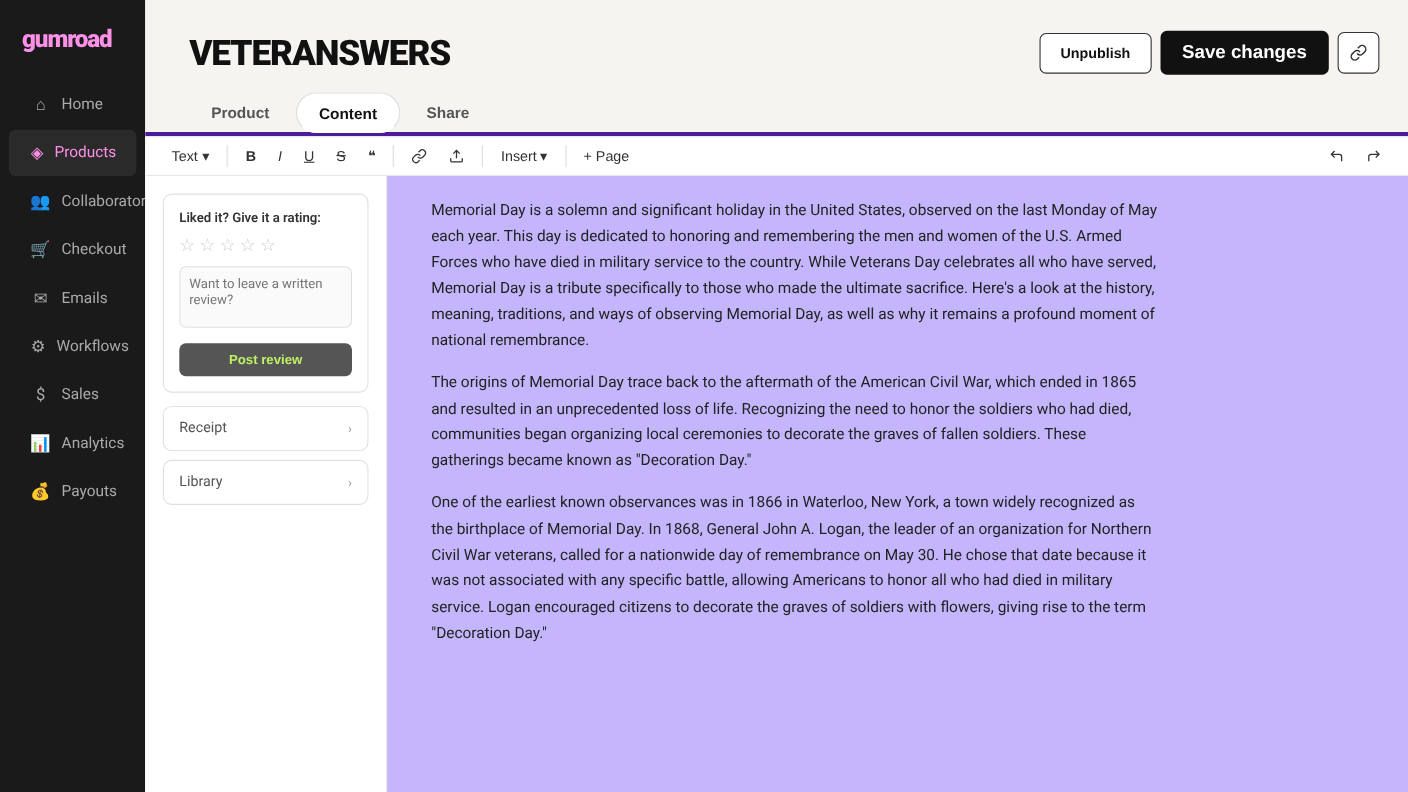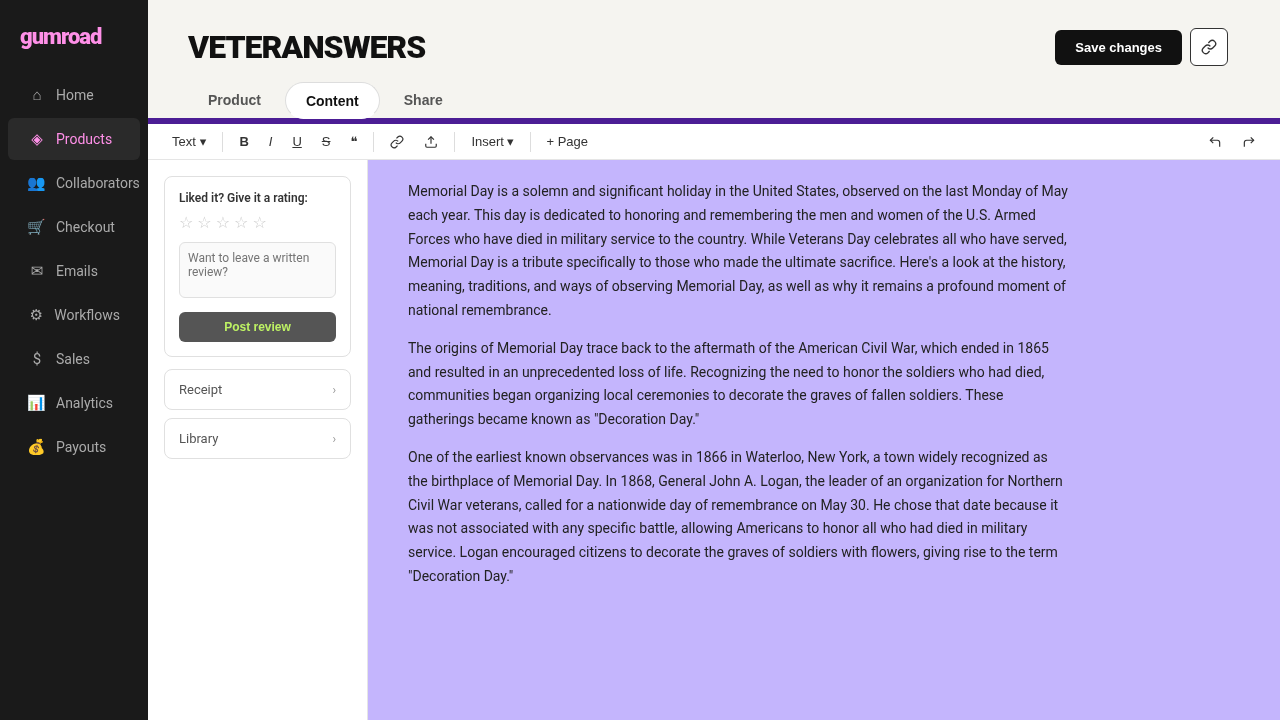--- a/index.html
+++ b/index.html
@@ -13,21 +13,21 @@
       flex-direction: column;
     }
     .app-wrapper {
       display: flex;
       flex: 1;
       height: 100%;
       overflow: hidden;
     }
     
     .sidebar {
-      width: 148px;
+      width: 132px;
       background: #1a1a1a;
       display: flex;
       flex-direction: column;
       flex-shrink: 0;
       height: 100%;
       padding-bottom: 40px;
     }
     .sidebar-logo {
       padding: 24px 20px;
       color: #ff90e8;
@@ -75,22 +75,22 @@
     .main-area {
       flex: 1;
       background: #f5f4f0;
       display: flex;
       flex-direction: column;
       overflow: hidden;
     }
     
     .page-header {
       background: #f5f4f0;
-      padding: 28px 52px 0 40px;
-      border-bottom: 6px solid #4c1d95;
+      padding: 28px 26px 0 40px;
+      border-bottom: 4px solid #4c1d95;
     }
     .header-top {
       display: flex;
       align-items: center;
       justify-content: space-between;
       margin-bottom: 16px;
     }
     .page-title {
       font-size: 32px;
       font-weight: 900;
@@ -112,21 +112,21 @@
       font-weight: 600;
       cursor: pointer;
       color: #111;
     }
     .btn-save {
       padding: 10px 20px;
       background: #111;
       color: #fff;
       border: none;
       border-radius: 6px;
-      font-size: 13px;
+      font-size: 17px;
       font-weight: 600;
       cursor: pointer;
     }
     .btn-link {
       width: 38px;
       height: 38px;
       border: 1.5px solid #333;
       background: #fff;
       border-radius: 6px;
       display: flex;
@@ -354,20 +354,21 @@
       </div>
     </nav>
   </div>
 
   <div class="main-area">
 
     <div class="page-header">
       <div class="header-top">
         <h1 class="page-title">VETERANSWERS</h1>
         <div class="header-actions">
+          <button class="btn-unpublish">Unpublish</button>
           <button class="btn-save">Save changes</button>
           <div class="btn-link">
             <svg width="16" height="16" viewBox="0 0 24 24" fill="none" stroke="currentColor" stroke-width="2">
               <path d="M10 13a5 5 0 007.54.54l3-3a5 5 0 00-7.07-7.07L11.07 5.9"></path>
               <path d="M14 11a5 5 0 00-7.54-.54l-3 3a5 5 0 007.07 7.07L12.93 18.1"></path>
             </svg>
           </div>
         </div>
       </div>
       <div class="tabs">

